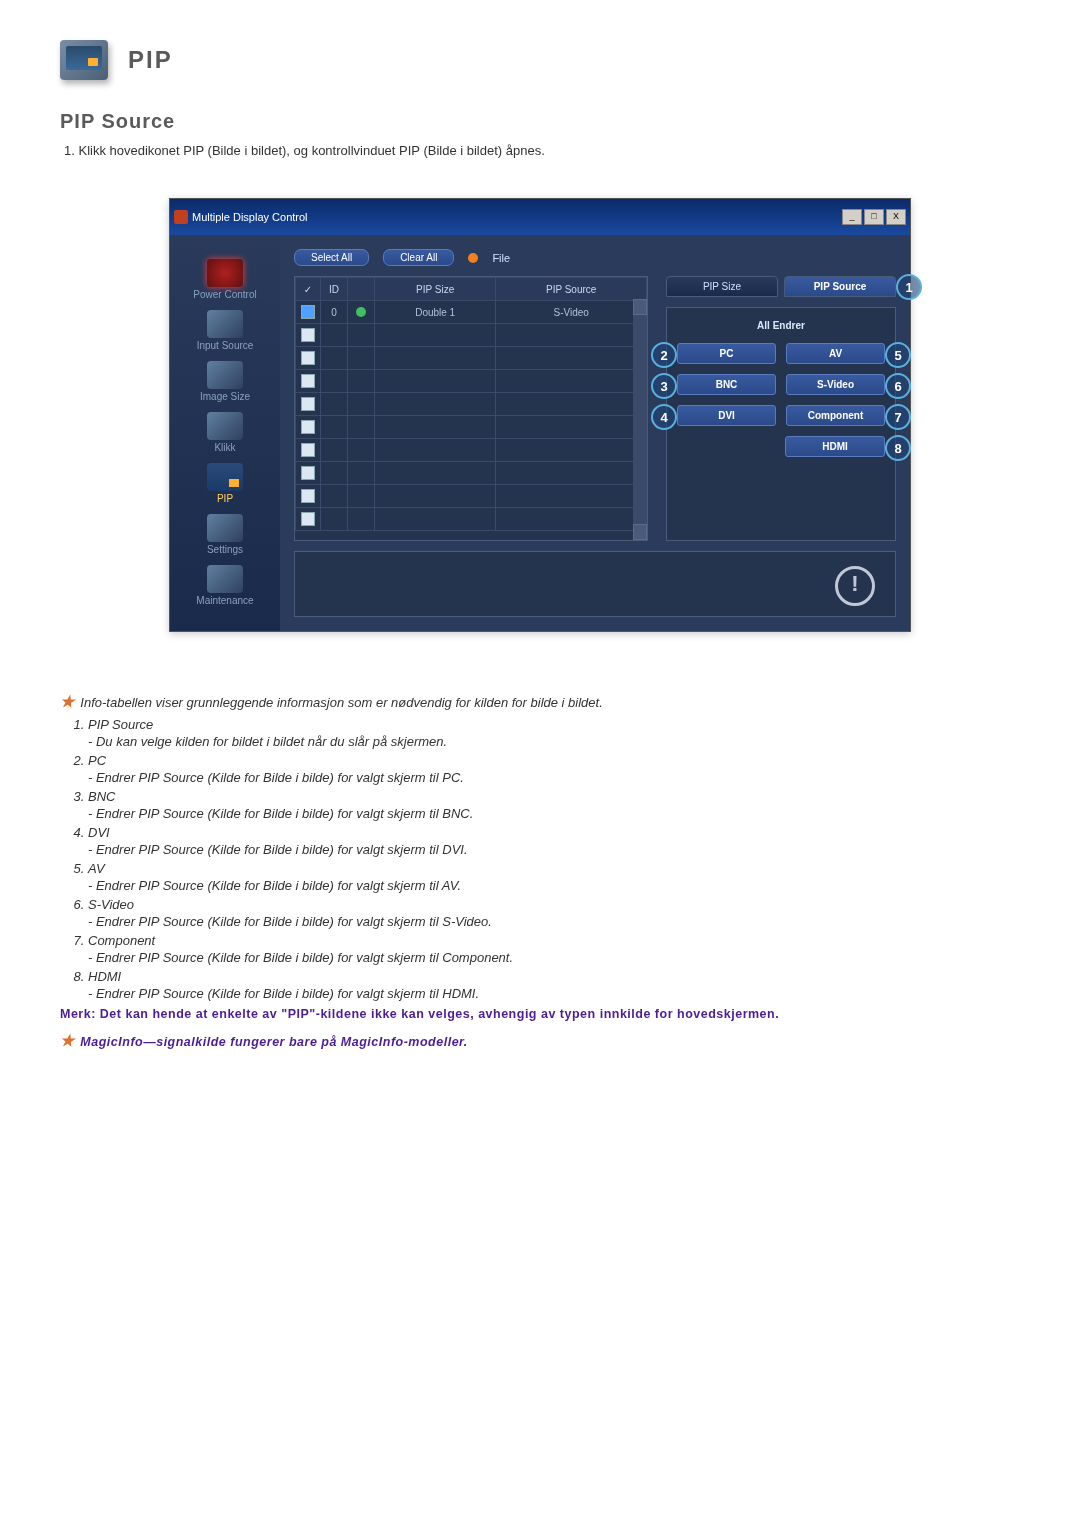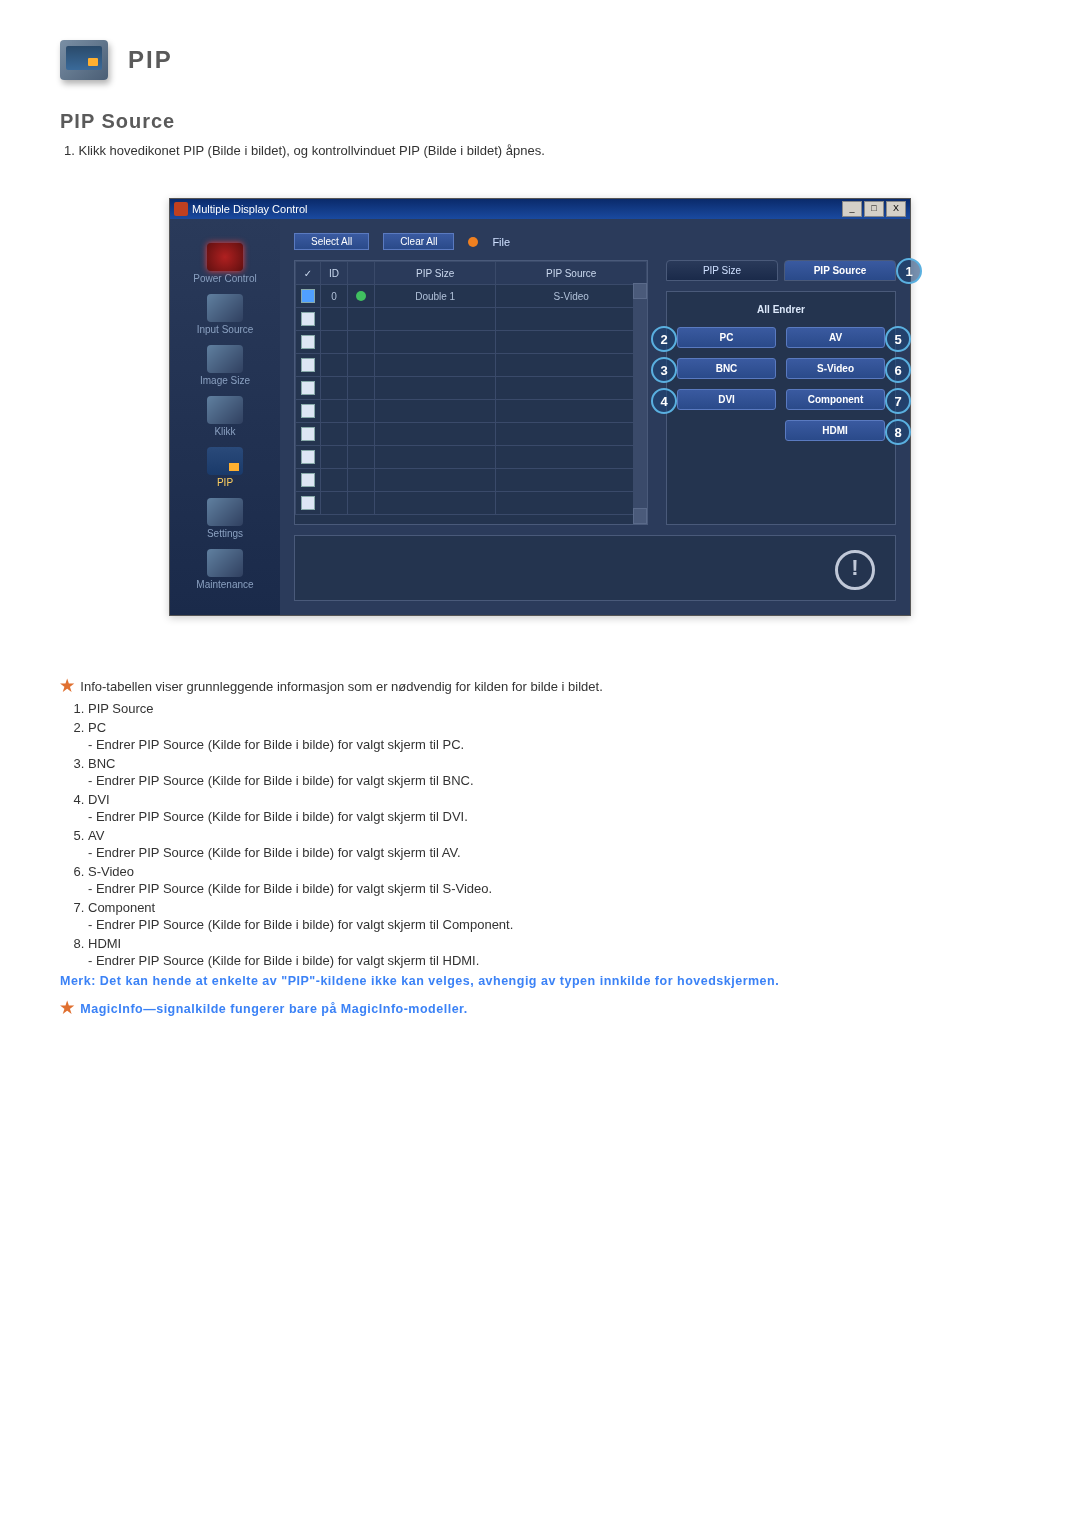--- a/index.html
+++ b/index.html
@@ -65,21 +65,21 @@
   
   .app-window {
     width: 740px;
     margin: 40px auto 60px auto;
     border: 1px solid #555;
     background: #3a4a6a;
     box-shadow: 0 2px 8px rgba(0,0,0,0.2);
     font-family: Tahoma, Arial, sans-serif;
   }
   .app-titlebar {
-    height: 20px;
+    height: 36px;
     background: linear-gradient(180deg, #0a2a6a, #1a4aa0);
     color: #fff;
     font-size: 11px;
     display: flex;
     align-items: center;
     padding: 0 4px;
   }
   .app-titlebar .t-icon {
     width: 14px; height: 14px;
     background: #c04020;
@@ -167,21 +167,21 @@
     display: flex;
     align-items: center;
     gap: 14px;
     font-size: 11px;
     color: #cfe0ff;
   }
   .pill-btn {
     background: linear-gradient(180deg, #3a5aa0, #2a4a8a);
     color: #fff;
     padding: 2px 16px;
-    border-radius: 0;
+    border-radius: 7px;
     border: 1px solid #5a7ac0;
     font-size: 10px;
   }
   .busy-dot {
     width: 10px; height: 10px;
     background: #f08020;
     border-radius: 50%;
   }
   .center-row {
     display: flex;
@@ -328,20 +328,21 @@
     font-size: 22px;
     font-weight: bold;
     text-align: center;
     line-height: 30px;
   }
 
   
   .star-line, .desc-list, .note-line {
     font-size: 13px;
     margin: 6px 0;
+    font-style: italic;
   }
   .star {
     color: #e07030;
     font-size: 16px;
     font-weight: bold;
     margin-right: 6px;
   }
   ol.desc-list {
     margin: 4px 0 0 8px;
     padding-left: 20px;
@@ -351,21 +352,21 @@
     font-size: 13px;
   }
   ol.desc-list li .sub {
     display: block;
     margin-top: 2px;
   }
   .note {
     font-family: Verdana, sans-serif;
     letter-spacing: 0.5px;
     font-weight: bold;
-    color: #3b82f6;
+    color: #4c1d95;
     font-size: 12.5px;
     margin-top: 6px;
   }
 </style>
 </head>
 <body>
 
 <div class="title-row">
   <div class="title-icon">
     <div class="title-icon-bg"></div>
@@ -585,21 +586,21 @@
       </div>
     </div>
   </div>
 </div>
 
 <div class="star-line">
   <span class="star">★</span><span>Info-tabellen viser grunnleggende informasjon som er nødvendig for kilden for bilde i bildet.</span>
 </div>
 
 <ol class="desc-list" id="desc-list">
-    <li><span>PIP Source</span></li>
+    <li><span>PIP Source</span><span class="sub">- Du kan velge kilden for bildet i bildet når du slår på skjermen.</span></li>
     <li><span>PC</span><span class="sub">- Endrer PIP Source (Kilde for Bilde i bilde) for valgt skjerm til PC.</span></li>
     <li><span>BNC</span><span class="sub">- Endrer PIP Source (Kilde for Bilde i bilde) for valgt skjerm til BNC.</span></li>
     <li><span>DVI</span><span class="sub">- Endrer PIP Source (Kilde for Bilde i bilde) for valgt skjerm til DVI.</span></li>
     <li><span>AV</span><span class="sub">- Endrer PIP Source (Kilde for Bilde i bilde) for valgt skjerm til AV.</span></li>
     <li><span>S-Video</span><span class="sub">- Endrer PIP Source (Kilde for Bilde i bilde) for valgt skjerm til S-Video.</span></li>
     <li><span>Component</span><span class="sub">- Endrer PIP Source (Kilde for Bilde i bilde) for valgt skjerm til Component.</span></li>
     <li><span>HDMI</span><span class="sub">- Endrer PIP Source (Kilde for Bilde i bilde) for valgt skjerm til HDMI.</span></li>
   </ol>
 
 <div class="note">Merk: Det kan hende at enkelte av "PIP"-kildene ikke kan velges, avhengig av typen innkilde for hovedskjermen.</div>

